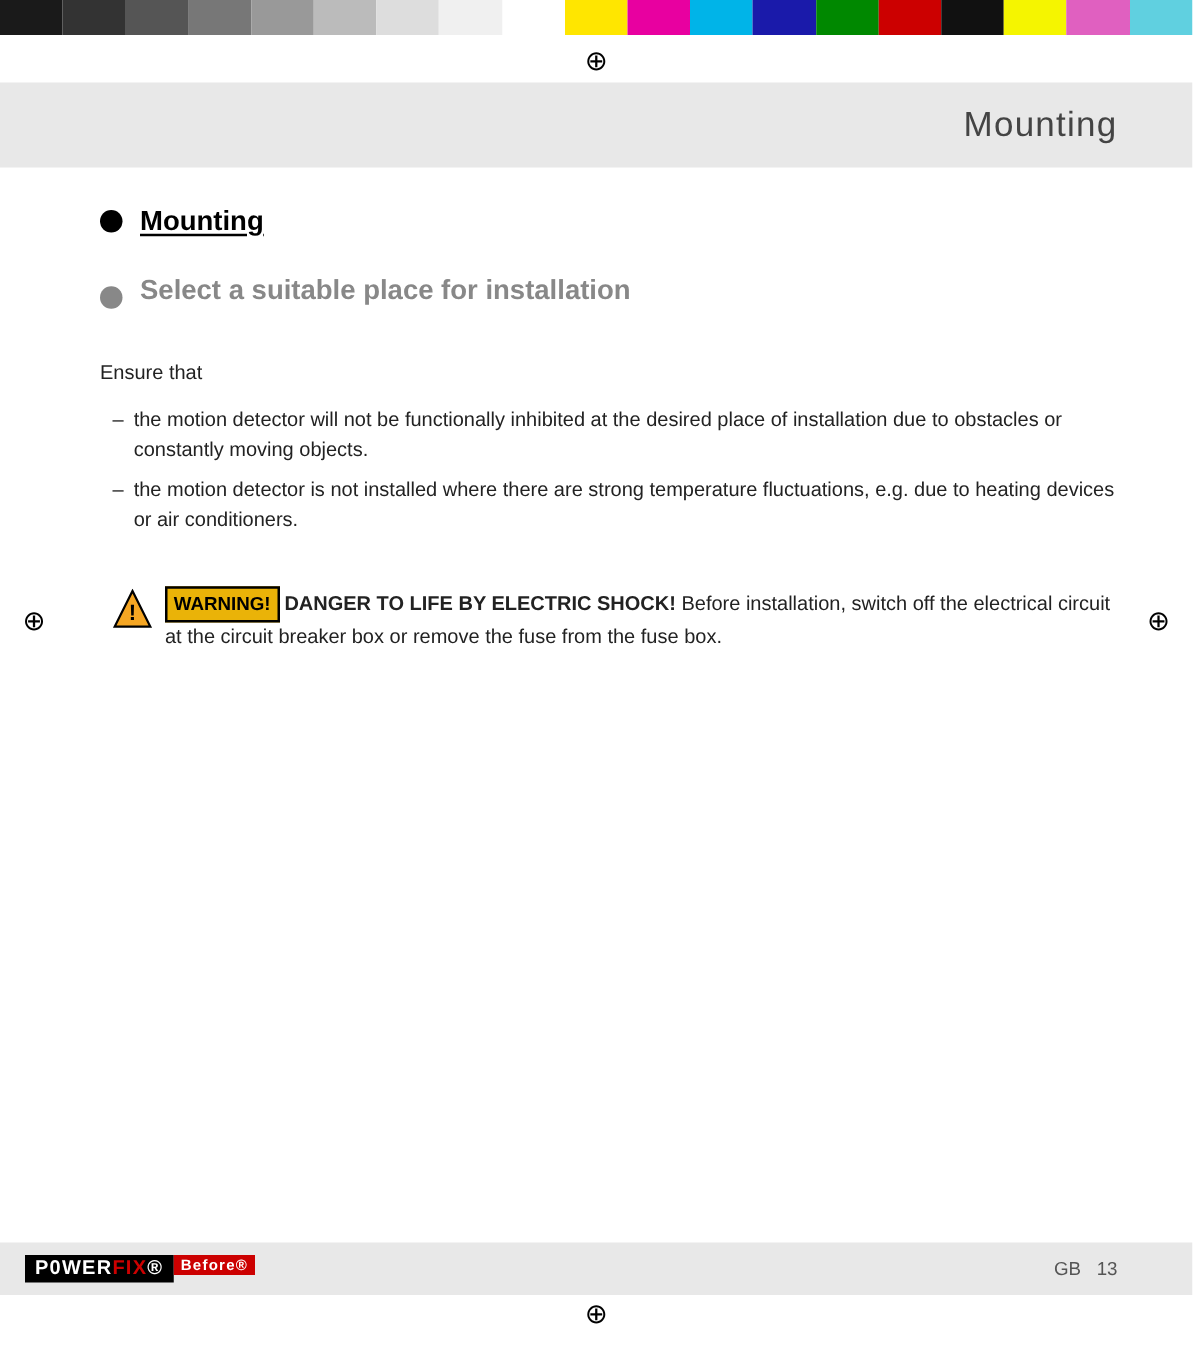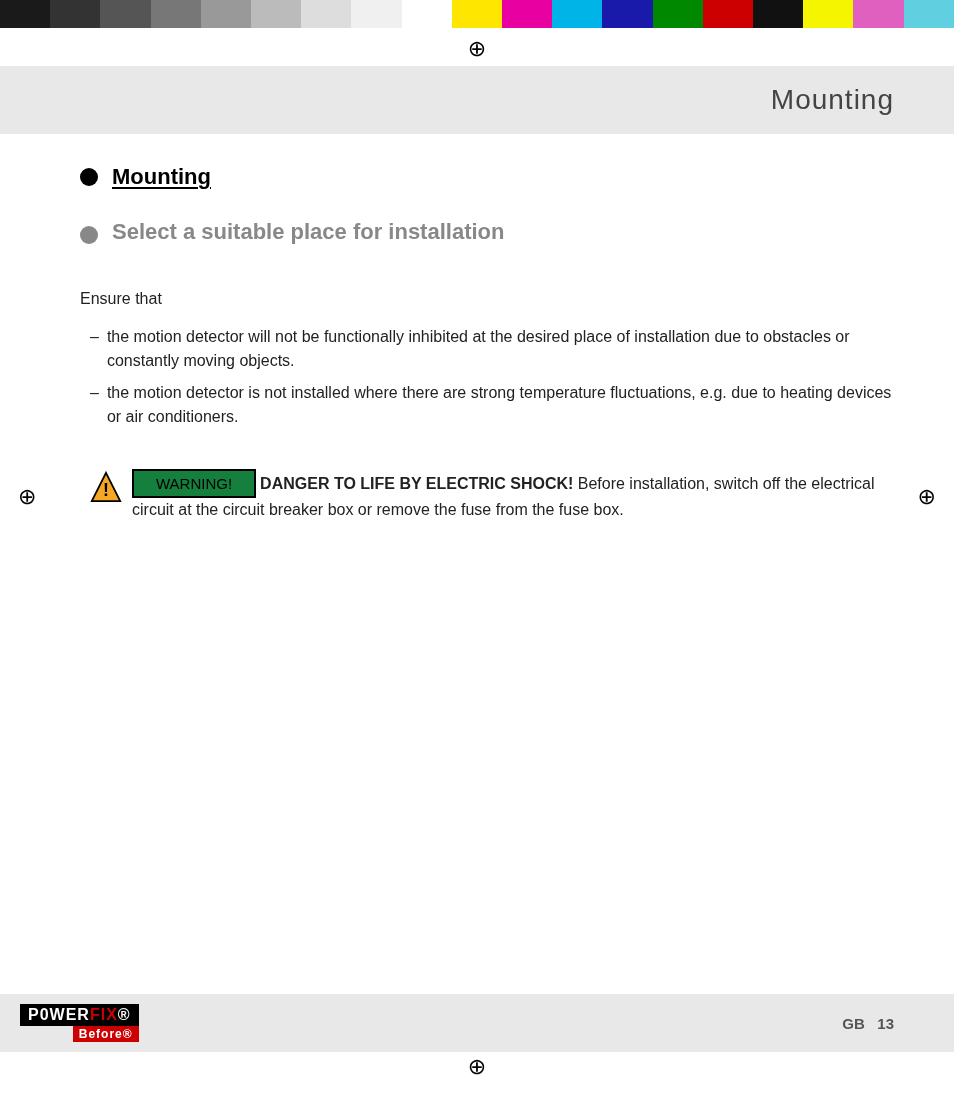--- a/index.html
+++ b/index.html
@@ -153,25 +153,25 @@
       width: 32px;
       height: 32px;
     }
     .warning-text {
       font-size: 16px;
       color: #222;
       line-height: 1.55;
     }
     .warning-label {
       display: inline-block;
-      background: #15803d;
-      color: #000;
-      font-weight: 400;
+      background: #eab308;
+      color: #000;
+      font-weight: 700;
       font-size: 15px;
-      padding: 1px 22px;
+      padding: 1px 5px;
       margin-right: 4px;
       border: 2px solid #000;
     }
     .warning-bold {
       font-weight: 900;
     }
 
     
     .footer {
       background: #e8e8e8;
@@ -179,22 +179,22 @@
       bottom: 60px;
       left: 0;
       right: 0;
       padding: 10px 60px 10px 20px;
       display: flex;
       align-items: center;
       justify-content: space-between;
     }
     .brand-logo {
       display: flex;
-      flex-direction: column;
-      align-items: flex-end;
+      flex-direction: row;
+      align-items: flex-start;
     }
     .brand-main {
       background: #000;
       color: #fff;
       font-size: 16px;
       font-weight: 900;
       padding: 2px 8px;
       letter-spacing: 1px;
     }
     .brand-main span.power {
@@ -207,21 +207,20 @@
       background: #c00;
       color: #fff;
       font-size: 12px;
       font-weight: bold;
       padding: 1px 6px;
       letter-spacing: 1px;
     }
     .page-info {
       font-size: 15px;
       color: #555;
-      font-weight: bold;
     }
 
     
     .bottom-crosshair {
       text-align: center;
       padding: 10px 0 8px 0;
       position: absolute;
       bottom: 12px;
       left: 0;
       right: 0;
@@ -269,21 +268,21 @@
 
   <span class="right-crosshair" style="top: 350px;">⊕</span>
 
   <div class="section-heading section-gap-sm">
     <span class="bullet-circle"></span>
     <span class="heading-text-main">Mounting</span>
   </div>
 
   <div class="section-gap"></div>
 
-  <div class="section-heading section-gap-sm" style="align-items:center;">
+  <div class="section-heading section-gap-sm" style="align-items:flex-end;">
     <span class="bullet-circle gray" style="margin-top:5px;"></span>
     <span class="heading-text-sub">Select a suitable place for installation</span>
   </div>
 
   <div style="height:24px;"></div>
 
   <p class="body-text">Ensure that</p>
 
   <div class="list-item">
     <span class="list-dash">–</span>

